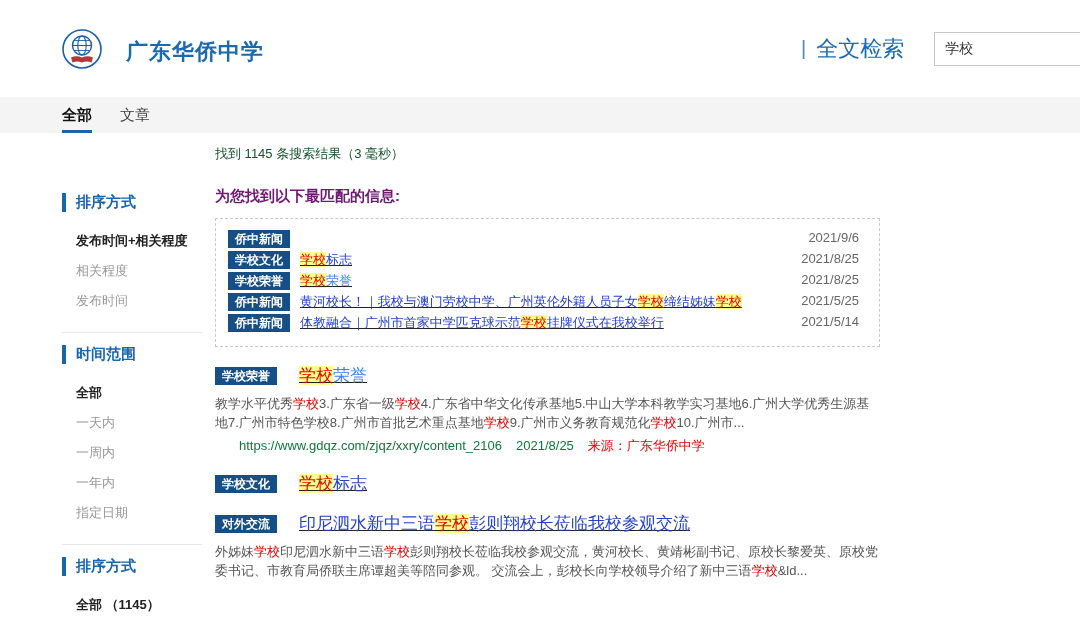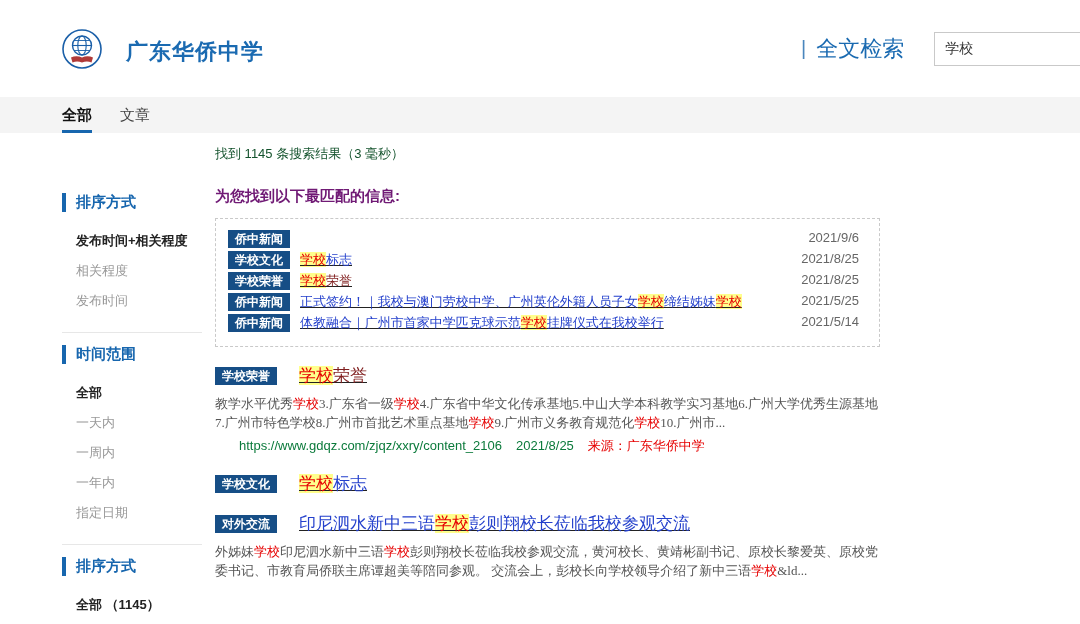--- a/index.html
+++ b/index.html
@@ -45,30 +45,30 @@
   .top-box { border:1px dashed #c9c9c9; padding:11px 12px; }
   .tm-row { display:flex; align-items:flex-start; height:21px; font-size:13px; }
   .badge { background:#164e86; color:#fff; font-size:12px; font-weight:700; padding:1px 7px; margin-right:10px; white-space:nowrap; flex-shrink:0; line-height:16px; }
   .tm-link { text-decoration:underline; white-space:nowrap; overflow:hidden; }
   .tm-date { margin-left:auto; color:#666; padding-right:8px; flex-shrink:0; }
 
   
   .result { margin-top:17px; }
   .res-head { display:flex; align-items:center; gap:12px; }
   .res-title { font-size:17px; text-decoration:underline; white-space:nowrap; }
-  .res-snippet { font-size:13px; line-height:19px; color:#555; margin-top:7px;font-family:Liberation Serif, serif; }
+  .res-snippet { font-size:13px; line-height:19px; color:#555; margin-top:7px; }
   .res-meta { font-size:13px; margin-top:5px;padding-left:24px; }
   .res-url { color:#0b7a3b; text-decoration:none; margin-right:14px; }
   .res-date { color:#0b7a3b; margin-right:14px; }
   .res-source { color:#e60000; }
 
   
   .seg-hl { color:#e60000; background:#ffff8c; }
   .seg-link { color:#2440cc; }
-  .seg-visited { color:#7f1d1d; }
+  .seg-visited { color:#3b82f6; }
   .seg-n { color:#555; }
   .seg-r { color:#e60000; }
 </style>
 </head>
 <body>
 
 <div class="header">
   <svg class="logo" viewBox="0 0 40 40">
     <circle cx="20" cy="20" r="19" fill="#fff" stroke="#1a5fa8" stroke-width="1.6"></circle>
     <circle cx="20" cy="16.5" r="9.5" fill="none" stroke="#1a5fa8" stroke-width="1.4"></circle>
@@ -128,21 +128,21 @@
           <a class="tm-link"><span class="seg-hl">学校</span><span class="seg-link">标志</span></a>
           <span class="tm-date">2021/8/25</span>
         </div>
         <div class="tm-row">
           <span class="badge">学校荣誉</span>
           <a class="tm-link"><span class="seg-hl">学校</span><span class="seg-visited">荣誉</span></a>
           <span class="tm-date">2021/8/25</span>
         </div>
         <div class="tm-row">
           <span class="badge">侨中新闻</span>
-          <a class="tm-link"><span class="seg-link">正式签约！｜我校与澳门劳校中学、广州英伦外籍人员子女</span><span class="seg-hl">学校</span><span class="seg-link">缔结姊妹</span><span class="seg-hl">学校</span></a>
+          <a class="tm-link"><span class="seg-link">黄河校长！｜我校与澳门劳校中学、广州英伦外籍人员子女</span><span class="seg-hl">学校</span><span class="seg-link">缔结姊妹</span><span class="seg-hl">学校</span></a>
           <span class="tm-date">2021/5/25</span>
         </div>
         <div class="tm-row">
           <span class="badge">侨中新闻</span>
           <a class="tm-link"><span class="seg-link">体教融合｜广州市首家中学匹克球示范</span><span class="seg-hl">学校</span><span class="seg-link">挂牌仪式在我校举行</span></a>
           <span class="tm-date">2021/5/14</span>
         </div>
       </div>
 
     <div>

